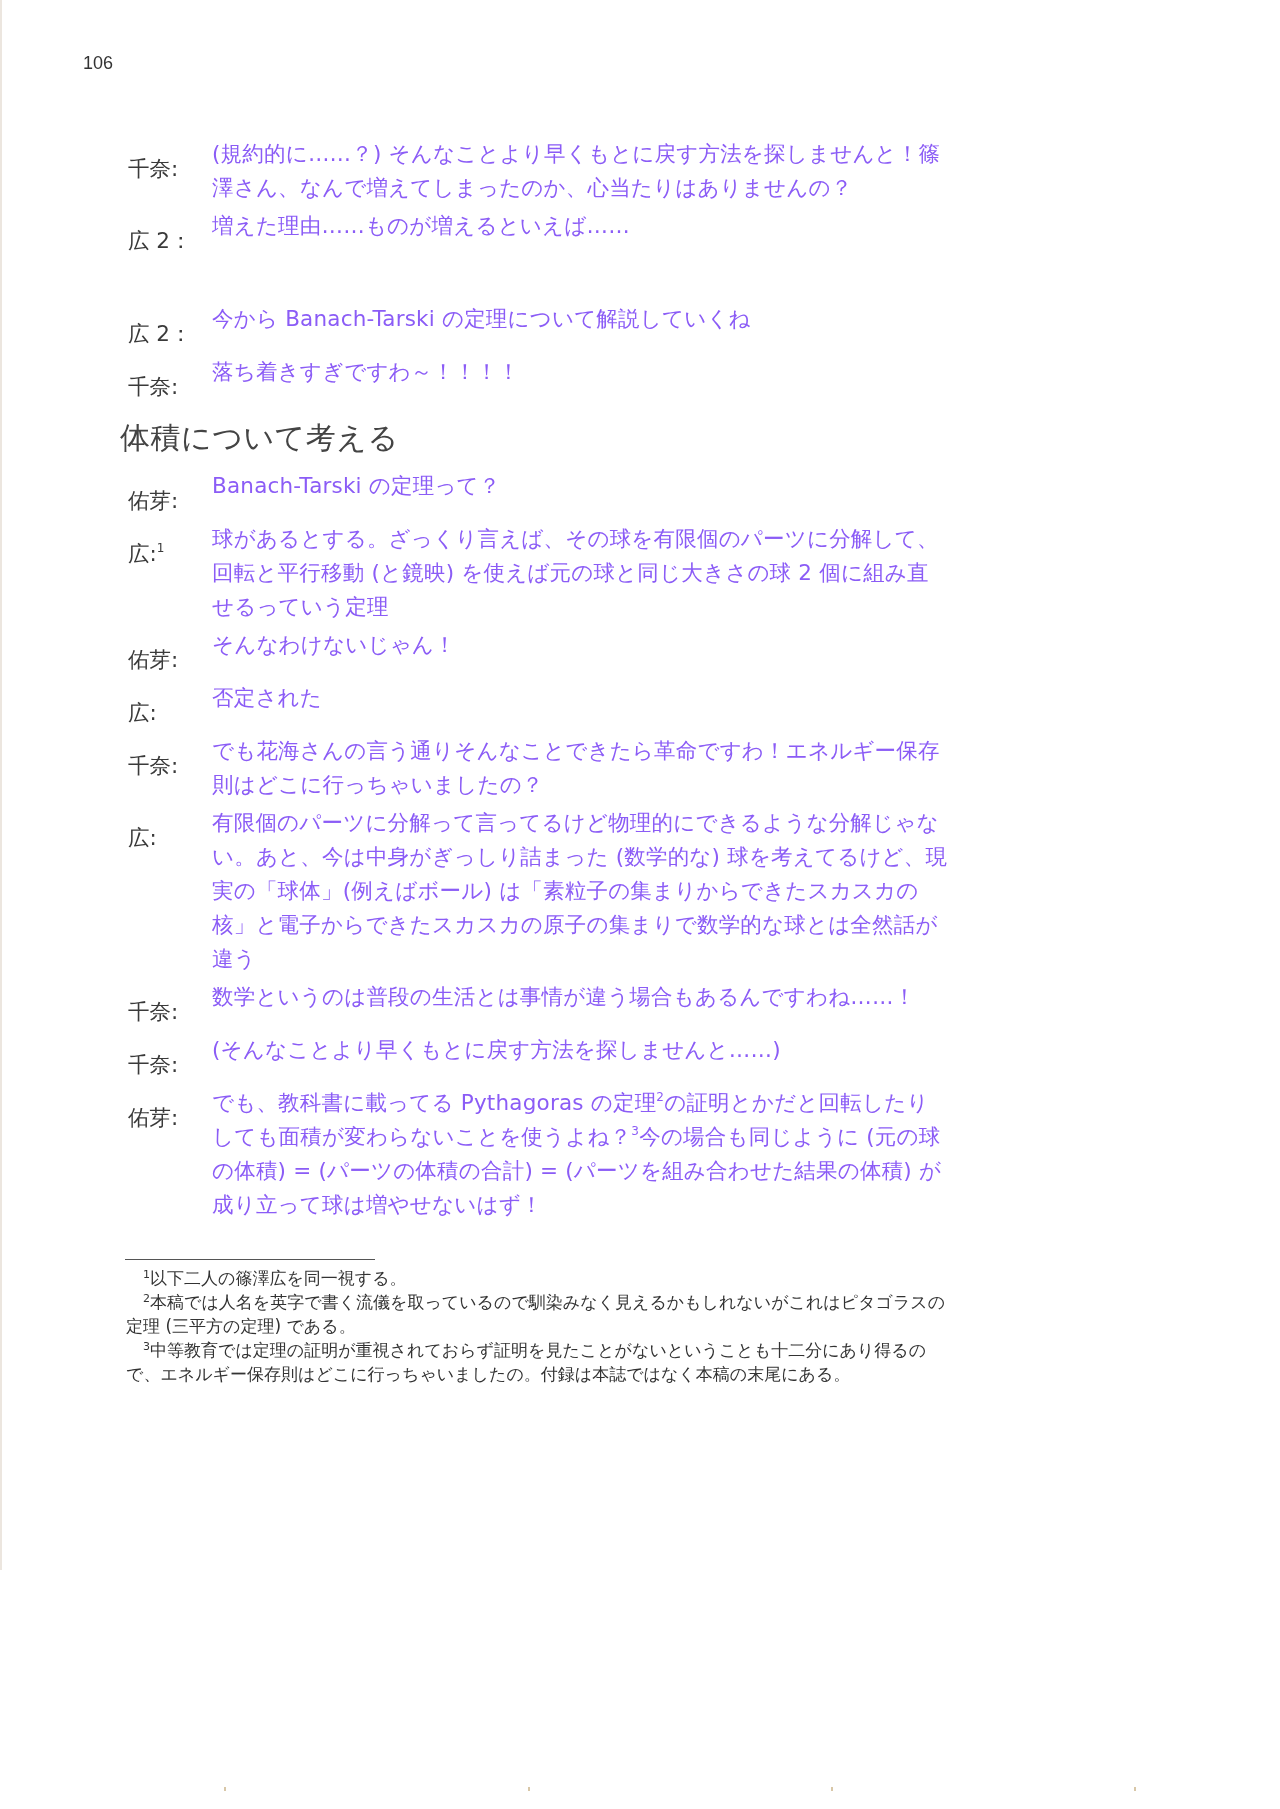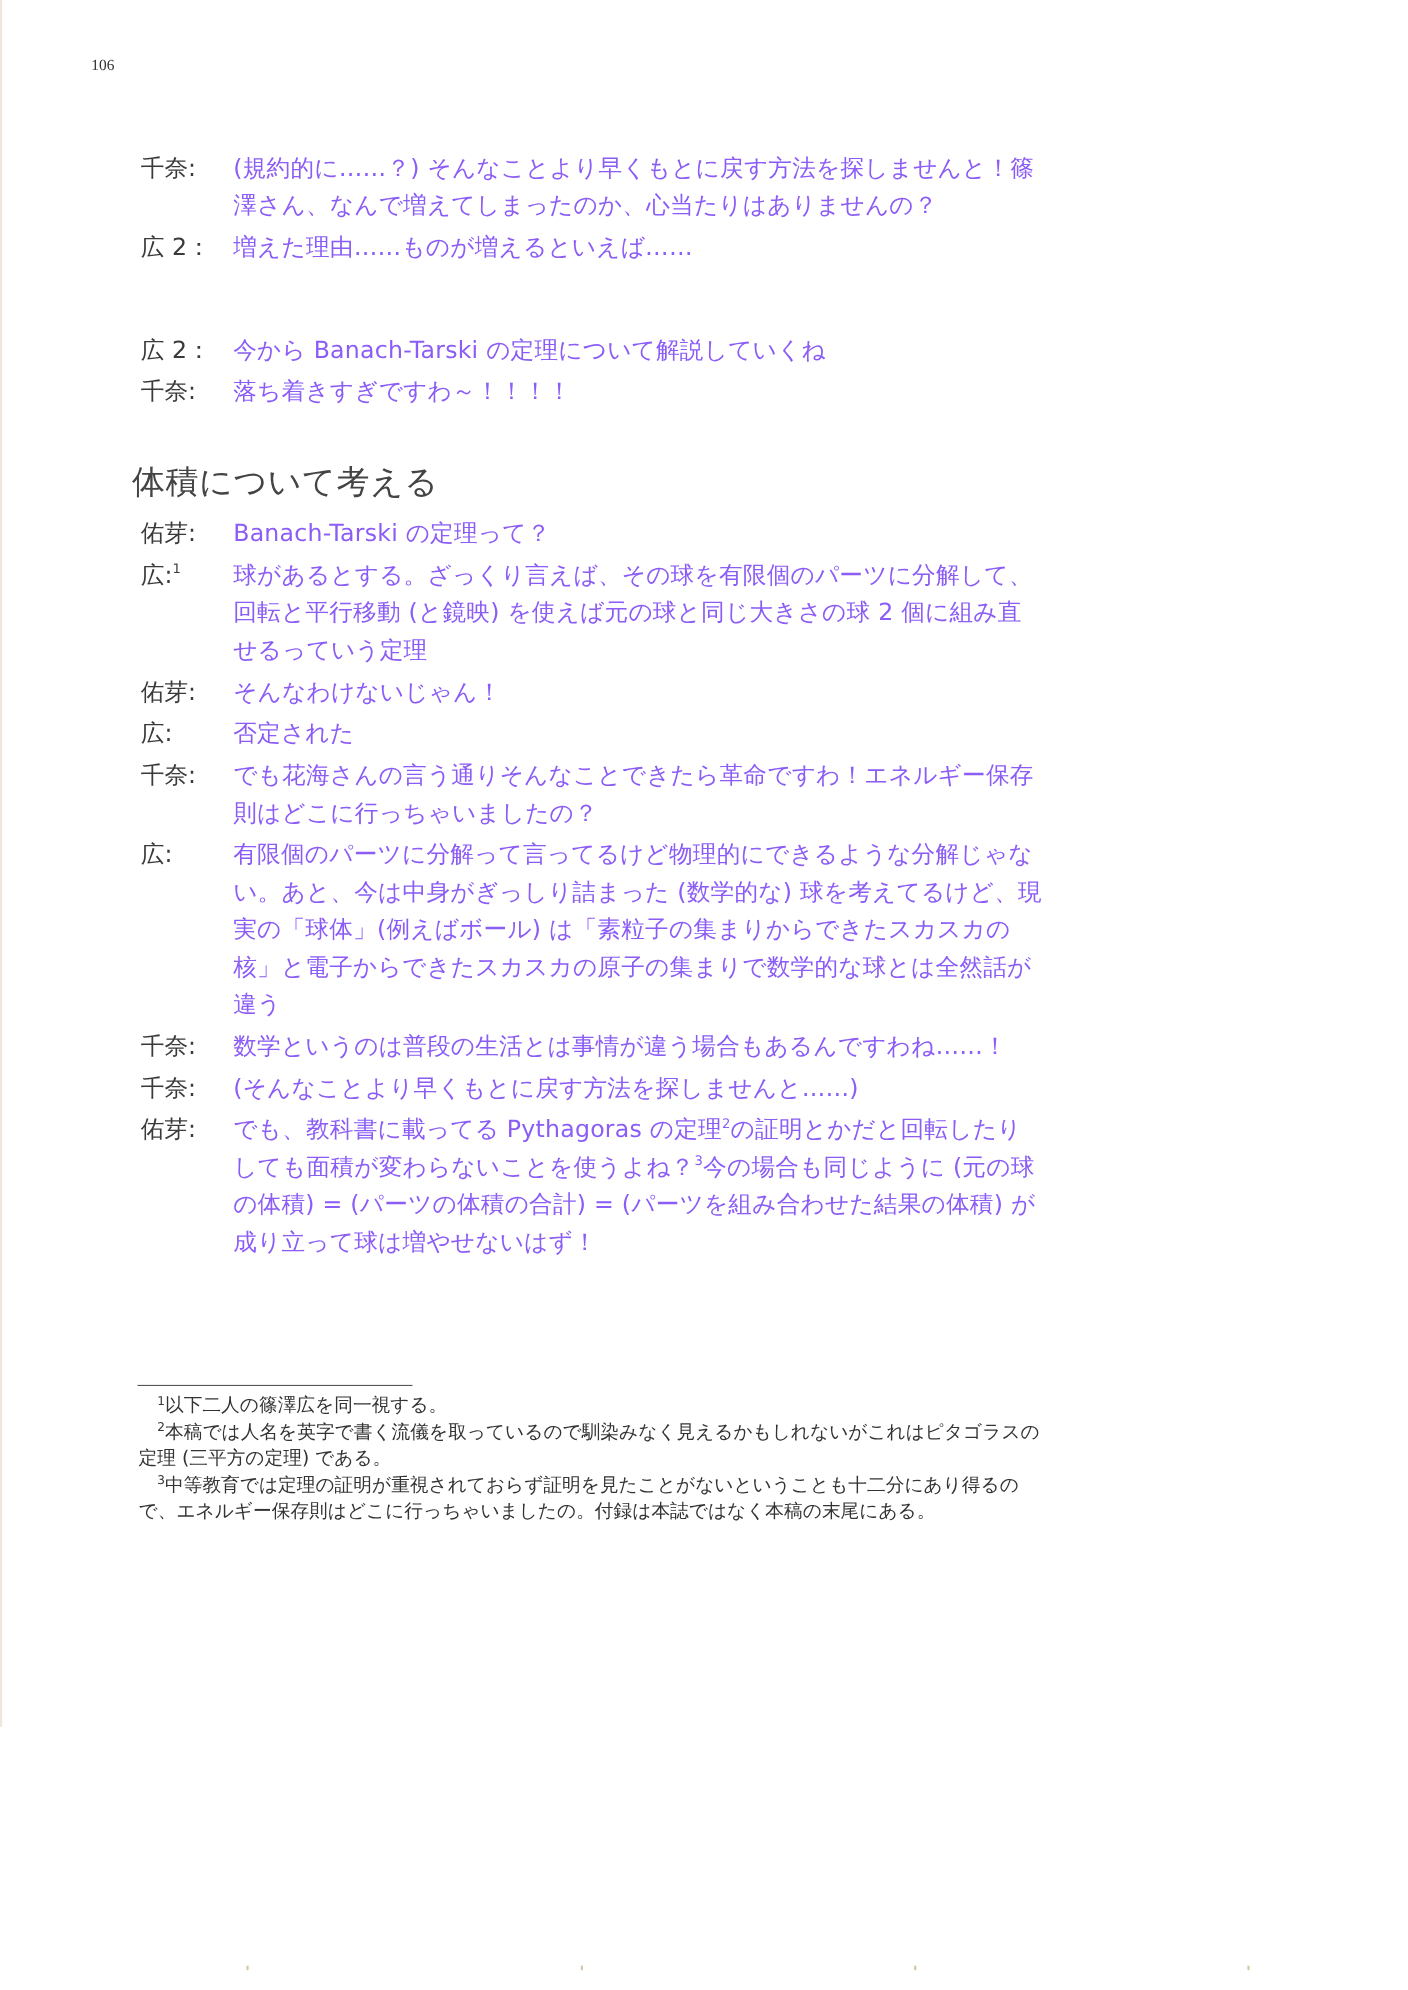--- a/index.html
+++ b/index.html
@@ -20,40 +20,41 @@
       left: 0;
       top: 0;
       width: 2px;
       height: 1570px;
       background: #ece6df;
     }
     .page-number {
       position: absolute;
       left: 83px;
       top: 53px;
-      font-family: Liberation Serif, serif;
-      font-size: 14px;
+      font-family: Liberation Sans, sans-serif;
+      font-size: 18px;
       color: #333333;
     }
     .dialogue-block {
       position: absolute;
       left: 128px;
       width: 820px;
     }
     .line {
       display: flex;
       align-items: flex-start;
       font-size: 21.5px;
       line-height: 34px;
       margin-bottom: 4px;
     }
     .speaker {
       flex: 0 0 84px;
       white-space: nowrap;
       color: #3a3a3a;
+      margin-top: 15px;
     }
     .speech {
       flex: 1 1 auto;
       color: #8b5cf6;
       letter-spacing: 0.2px;
     }
     .speaker sup, .speech sup {
       font-size: 12px;
       line-height: 0;
       vertical-align: 9px;

